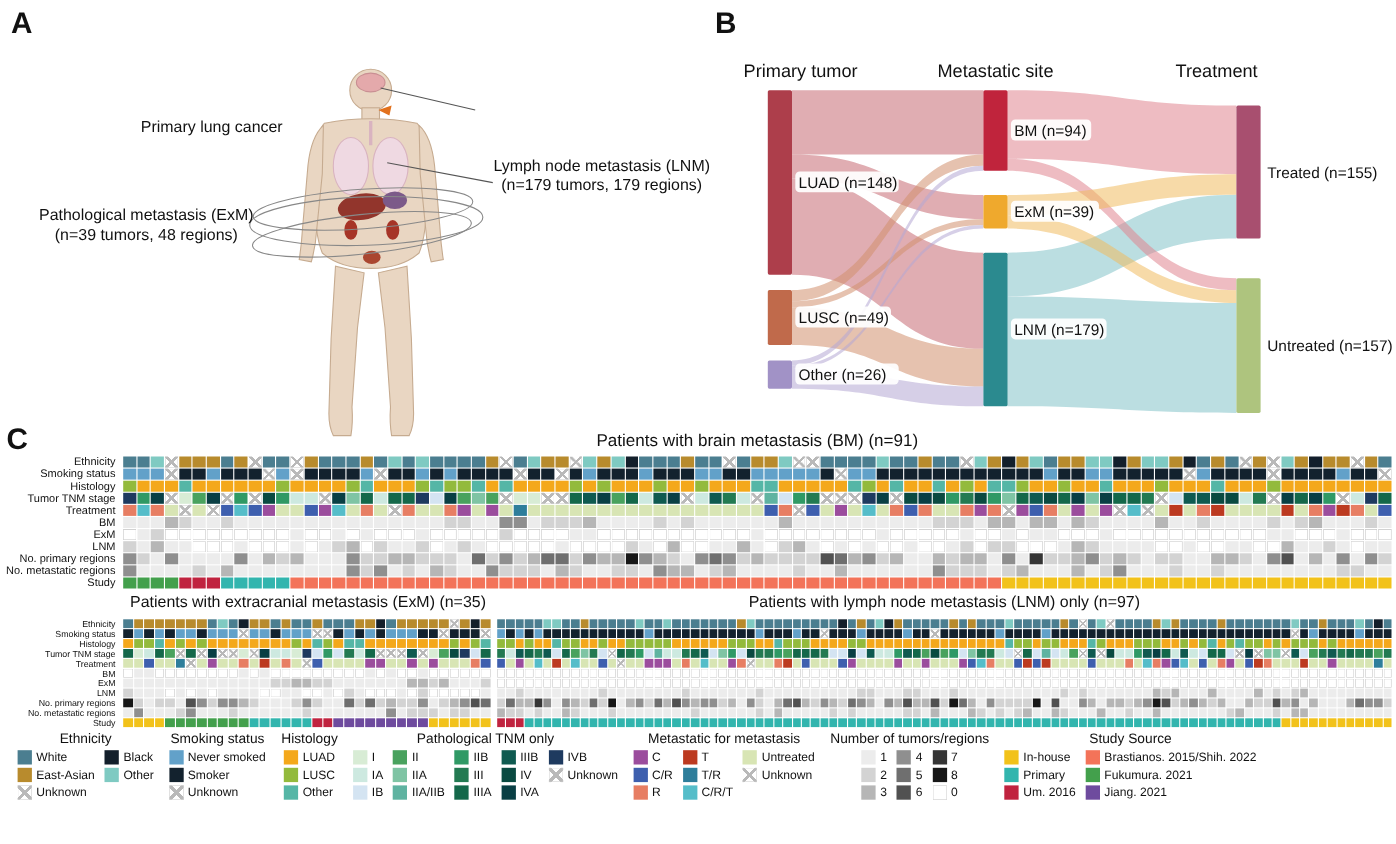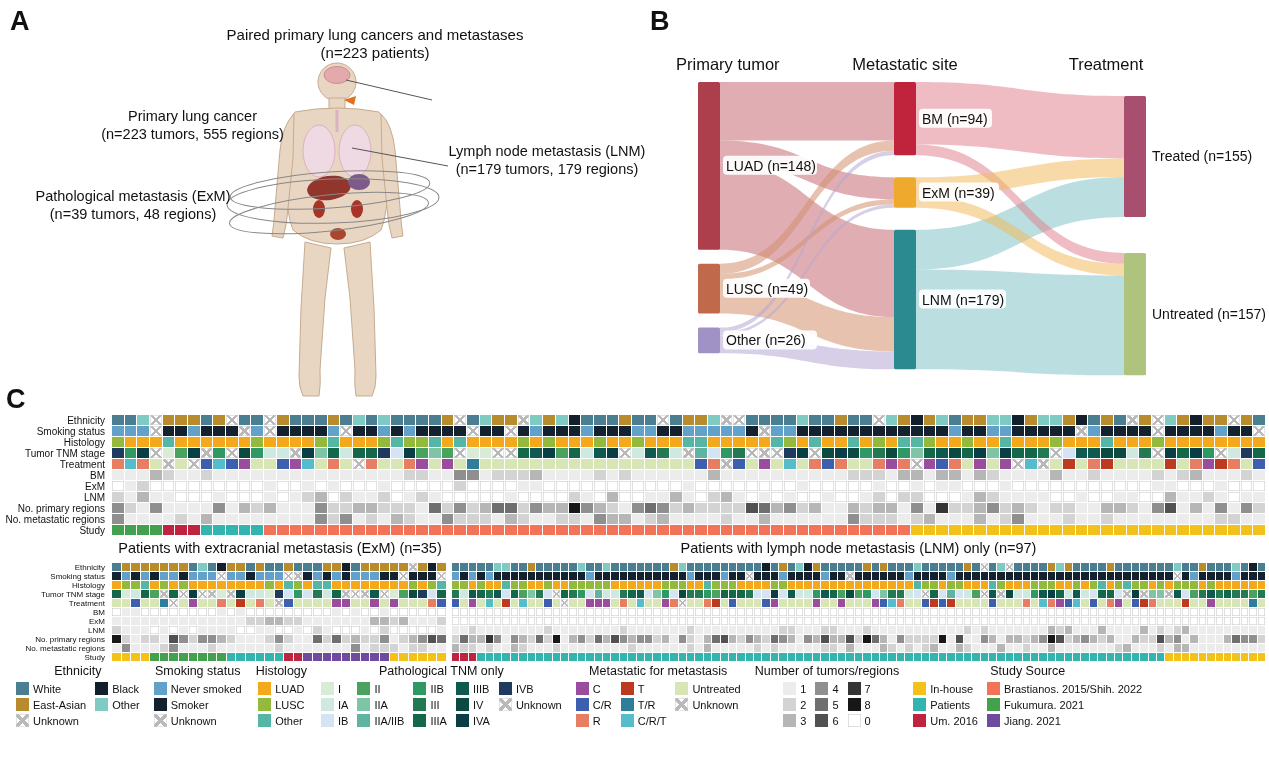--- a/index.html
+++ b/index.html
@@ -35,27 +35,22 @@
 </style>
 </head>
 <body>
 
 <div id="page">
 
   <div class="panel-label" style="left:10px;top:6px">A</div>
   <div class="panel-label" style="left:650px;top:6px">B</div>
   <div class="panel-label" style="left:6px;top:384px">C</div>
 
-  <div class="annot" style="left:145px;top:26px;width:460px;font-size:15px">
-    <div>Paired primary lung cancers and metastases</div>
-    <div>(n=223 patients)</div>
-  </div>
   <div class="annot" style="left:50px;top:108px;width:285px">
     <div>Primary lung cancer</div>
-    <div>(n=223 tumors, 555 regions)</div>
   </div>
   <div class="annot" style="left:402px;top:143px;width:290px">
     <div>Lymph node metastasis (LNM)</div>
     <div>(n=179 tumors, 179 regions)</div>
   </div>
   <div class="annot" style="left:8px;top:188px;width:250px">
     <div>Pathological metastasis (ExM)</div>
     <div>(n=39 tumors, 48 regions)</div>
   </div>
 
@@ -129,20 +124,21 @@
       <rect x="243" y="277.55" width="87" height="19" rx="4" fill="#ffffff" fill-opacity="0.92"></rect>
       <text x="246" y="292.55" font-size="14px" fill="#111">LNM (n=179)</text>
       <rect x="448" y="84" width="22" height="120.9" fill="#a84f6f" rx="1.5"></rect>
       <rect x="473" y="134.45" width="115" height="19" rx="4" fill="#ffffff" fill-opacity="0.92"></rect>
       <text x="476" y="149.45" font-size="14px" fill="#111">Treated (n=155)</text>
       <rect x="448" y="240.9" width="22" height="122.46000000000001" fill="#aec47e" rx="1.5"></rect>
       <rect x="473" y="292.13" width="129" height="19" rx="4" fill="#ffffff" fill-opacity="0.92"></rect>
       <text x="476" y="307.13" font-size="14px" fill="#111">Untreated (n=157)</text>
     </svg>
 
+  <div id="bm-title" class="onco-title">Patients with brain metastasis (BM) (n=91)</div>
   <div id="exm-title" class="onco-title">Patients with extracranial metastasis (ExM) (n=35)</div>
   <div id="lnm-title" class="onco-title">Patients with lymph node metastasis (LNM) only (n=97)</div>
 
   <div id="onco-labels-top" class="row-labels" style="left:0;top:415px">
       <div>Ethnicity</div>
       <div>Smoking status</div>
       <div>Histology</div>
       <div>Tumor TNM stage</div>
       <div>Treatment</div>
       <div>BM</div>
@@ -2858,21 +2854,21 @@
       <div class="lg">
         <div class="lg-title">Study Source</div>
         <div class="lg-cols">
           <div class="lg-col">
             <div class="lg-item">
               <div class="sw" style="background: rgb(242, 194, 26);"></div>
               <span>In-house</span>
             </div>
             <div class="lg-item">
               <div class="sw" style="background: rgb(50, 181, 174);"></div>
-              <span>Patients</span>
+              <span>Primary</span>
             </div>
             <div class="lg-item">
               <div class="sw" style="background: rgb(192, 35, 63);"></div>
               <span>Um. 2016</span>
             </div>
           </div>
           <div class="lg-col">
             <div class="lg-item">
               <div class="sw" style="background: rgb(243, 115, 89);"></div>
               <span>Brastianos. 2015/Shih. 2022</span>

